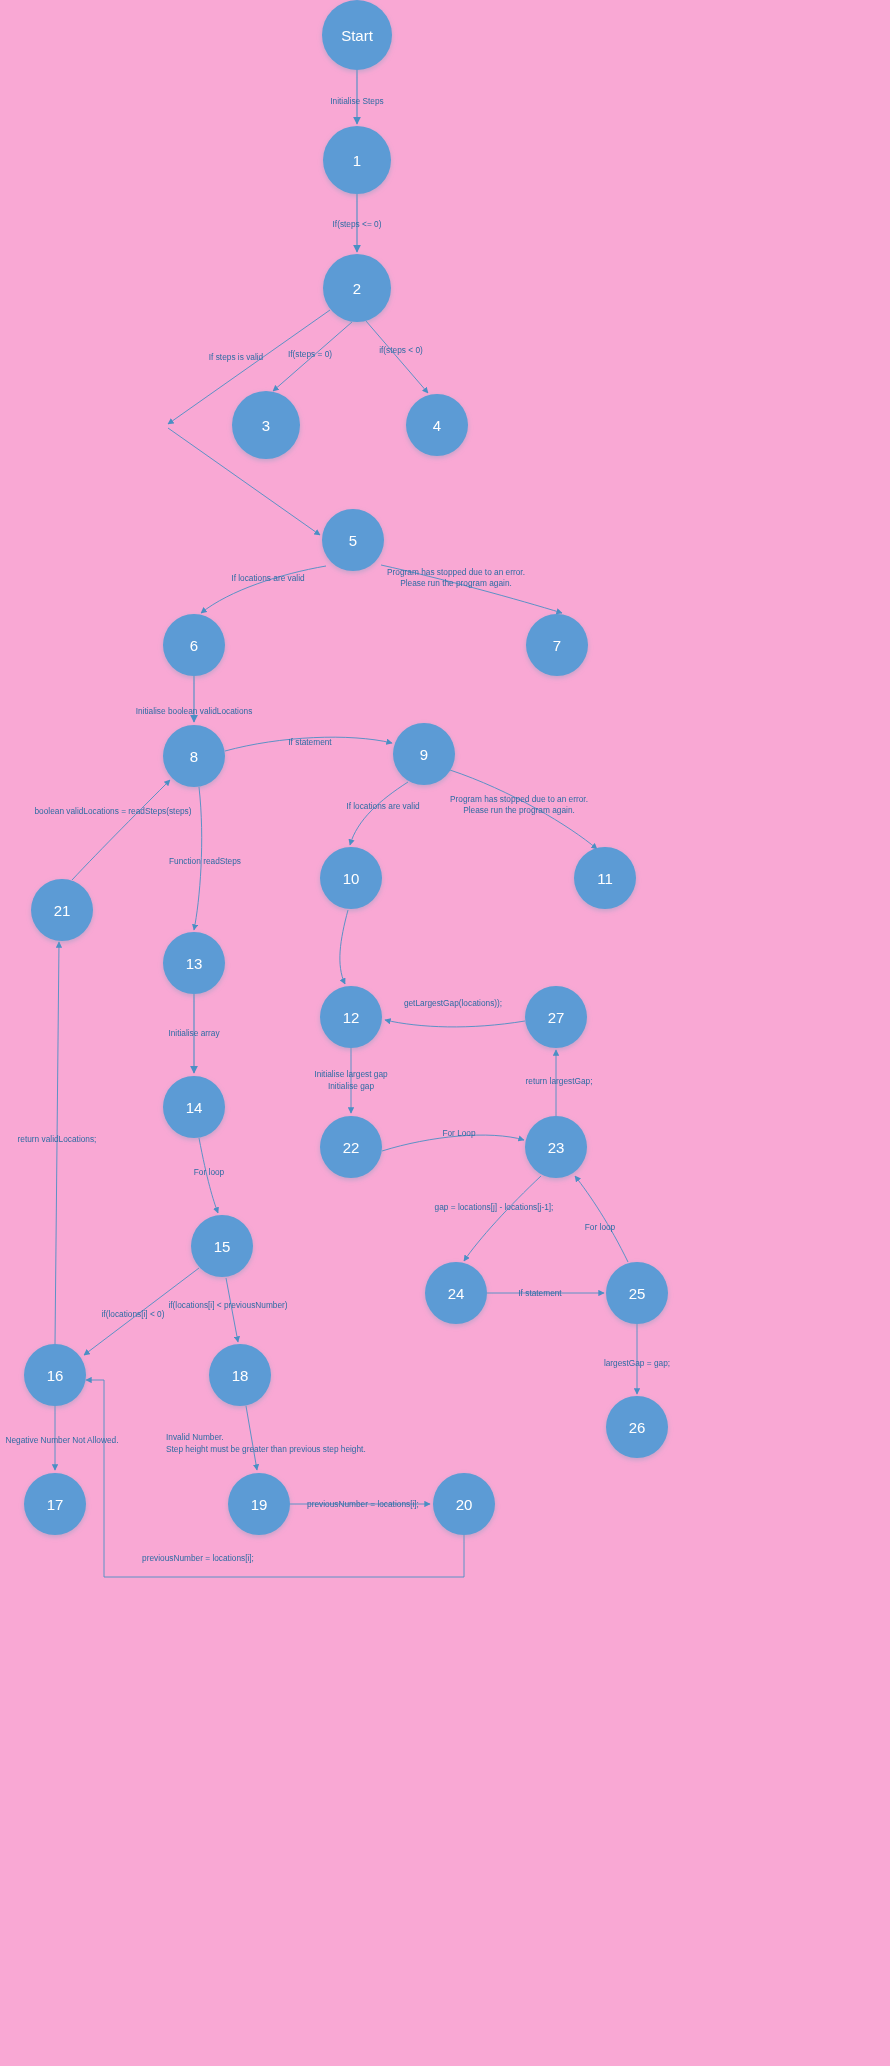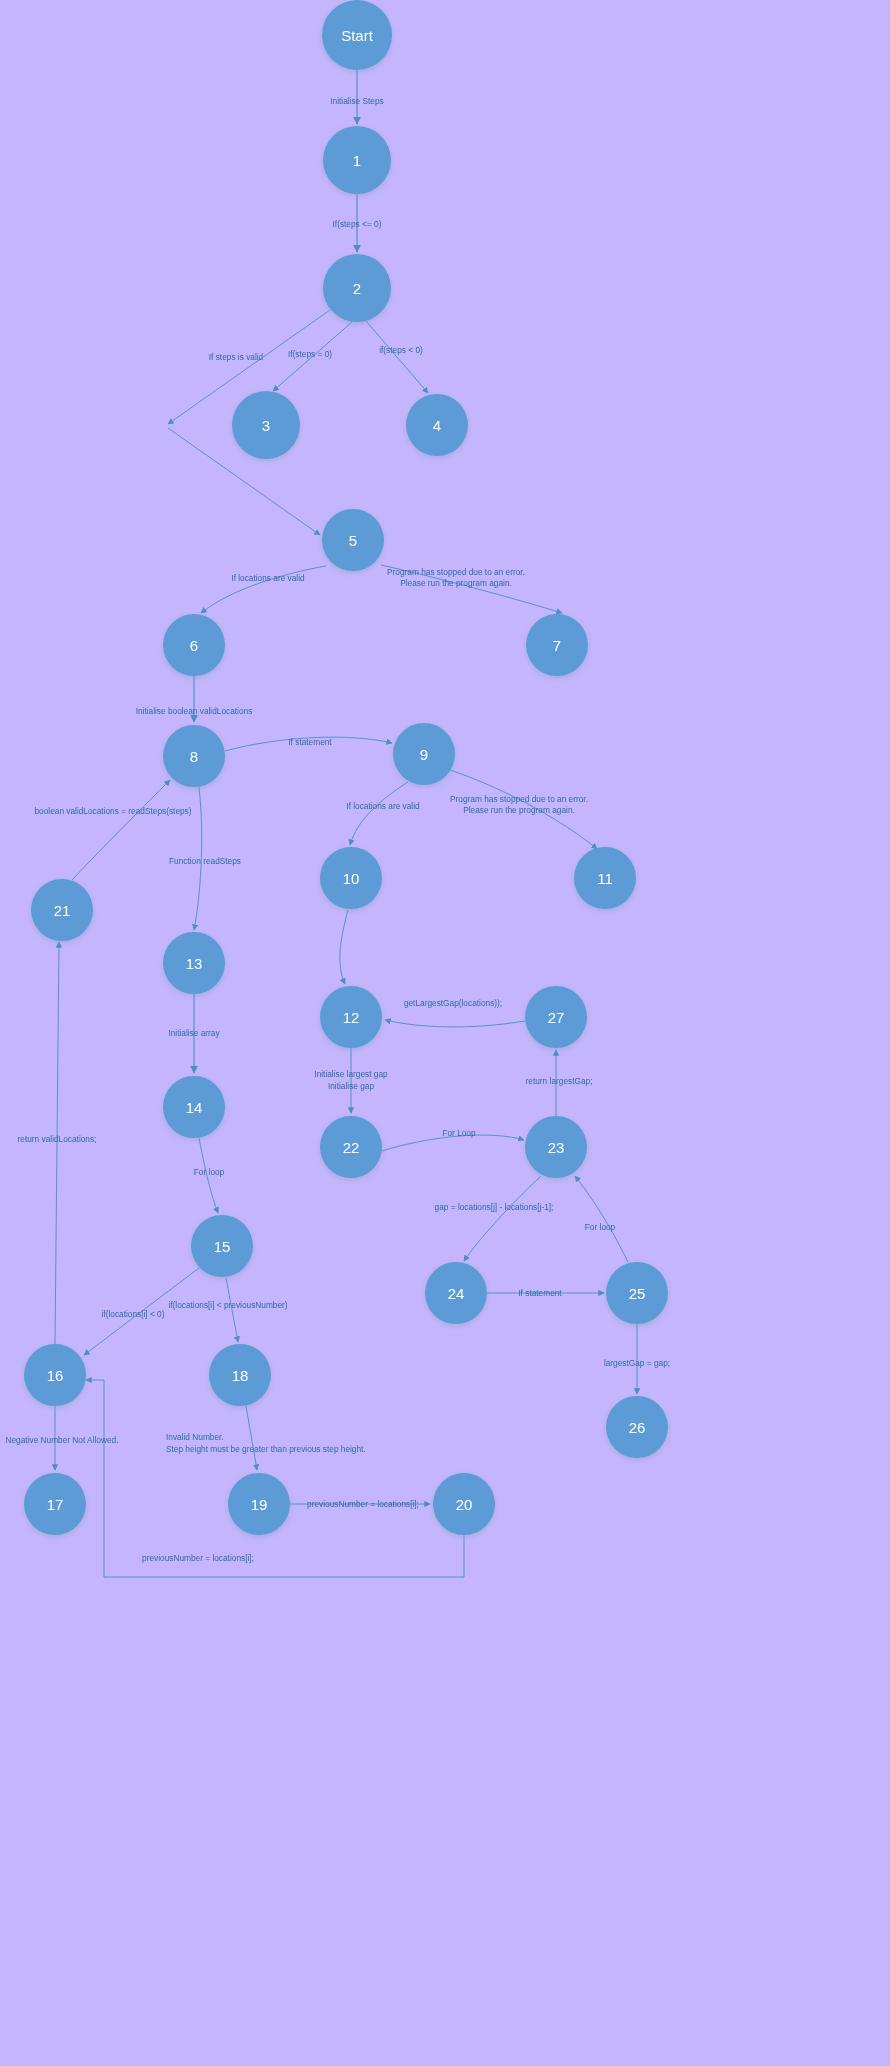--- a/index.html
+++ b/index.html
@@ -7,21 +7,21 @@
     padding: 0;
     background: #ffffff;
   }
   body {
     font-family: "Liberation Sans", sans-serif;
   }
   #canvas-wrap {
     position: relative;
     width: 890px;
     height: 2066px;
-    background: #c4b5fd;
+    background: #f9a8d4;
     overflow: hidden;
   }
   svg#flow {
     position: absolute;
     left: 0;
     top: 0;
     width: 890px;
     height: 2066px;
     display: block;
   }

